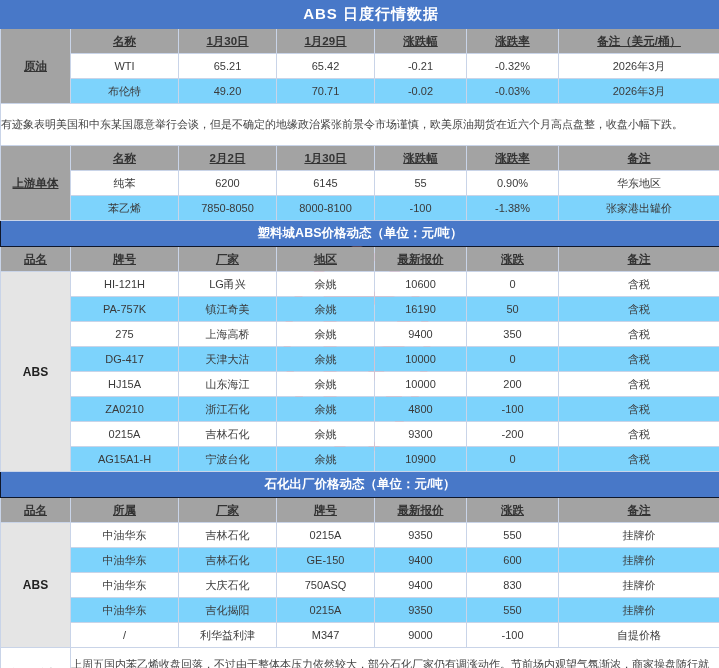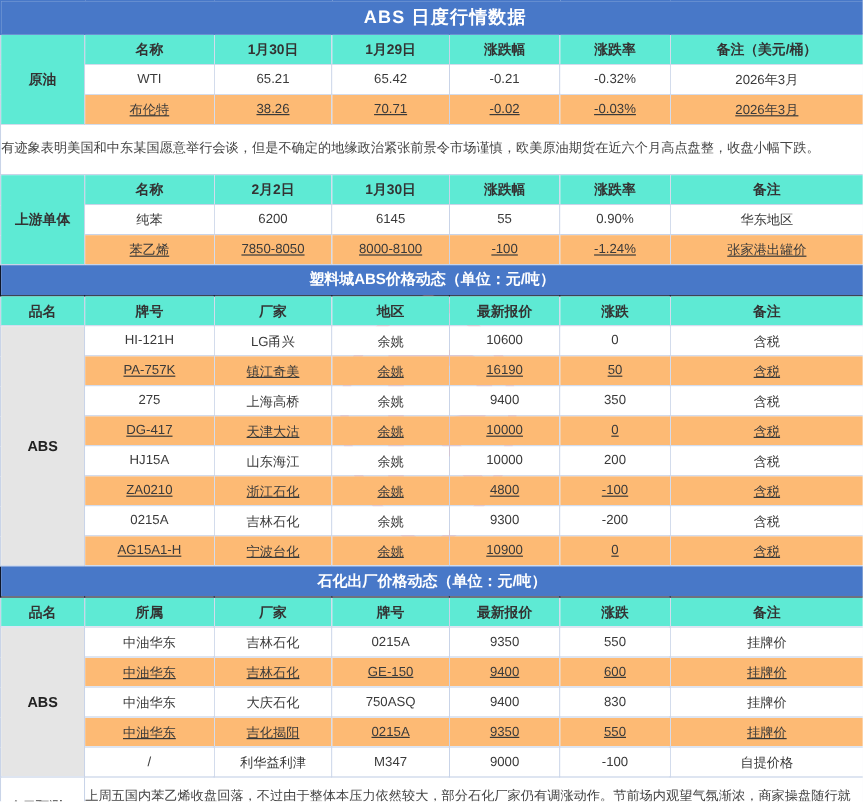--- a/index.html
+++ b/index.html
@@ -55,40 +55,41 @@
   }
   .section-bar td {
     background: #4878c8;
     color: #ffffff;
     font-size: 12.5px;
     font-weight: bold;
     height: 25px;
     border: 1px solid #0f172a;
   }
   .hdr td {
-    background: #5eead4;
+    background: #a3a3a3;
     font-weight: bold;
     color: #333333;
     height: 25px;
     font-size: 11.5px;
+    text-decoration: underline;
   }
   .rowlabel {
     background: #e5e5e5;
     font-weight: bold;
     font-size: 12px;
     color: #222222;
   }
   .note td {
     text-align: left;
     padding: 7px 0;
     line-height: 1.7;
     font-size: 11px;
     color: #444444;
   }
-  .alt td { background: #fdba74; text-decoration: underline; }
+  .alt td { background: #7dd3fc; }
   .forecast-label {
     background: #ffffff;
     font-weight: bold;
     color: #222222;
     font-size: 12px;
   }
   tr { height: 25px; }
 </style>
 </head>
 <body>
@@ -131,21 +132,21 @@
       <tr>
         <td>WTI</td>
         <td>65.21</td>
         <td>65.42</td>
         <td>-0.21</td>
         <td>-0.32%</td>
         <td>2026年3月</td>
       </tr>
       <tr class="alt">
         <td>布伦特</td>
-        <td>38.26</td>
+        <td>49.20</td>
         <td>70.71</td>
         <td>-0.02</td>
         <td>-0.03%</td>
         <td>2026年3月</td>
       </tr>
 
       <tr class="note" style="height:42px">
         <td colspan="7">有迹象表明美国和中东某国愿意举行会谈，但是不确定的地缘政治紧张前景令市场谨慎，欧美原油期货在近六个月高点盘整，收盘小幅下跌。</td>
       </tr>
 
@@ -164,21 +165,21 @@
         <td>6145</td>
         <td>55</td>
         <td>0.90%</td>
         <td>华东地区</td>
       </tr>
       <tr class="alt">
         <td>苯乙烯</td>
         <td>7850-8050</td>
         <td>8000-8100</td>
         <td>-100</td>
-        <td>-1.24%</td>
+        <td>-1.38%</td>
         <td>张家港出罐价</td>
       </tr>
 
       <tr class="section-bar">
         <td colspan="7">塑料城ABS价格动态（单位：元/吨）</td>
       </tr>
       <tr class="hdr">
         <td>品名</td>
         <td>牌号</td>
         <td>厂家</td>

